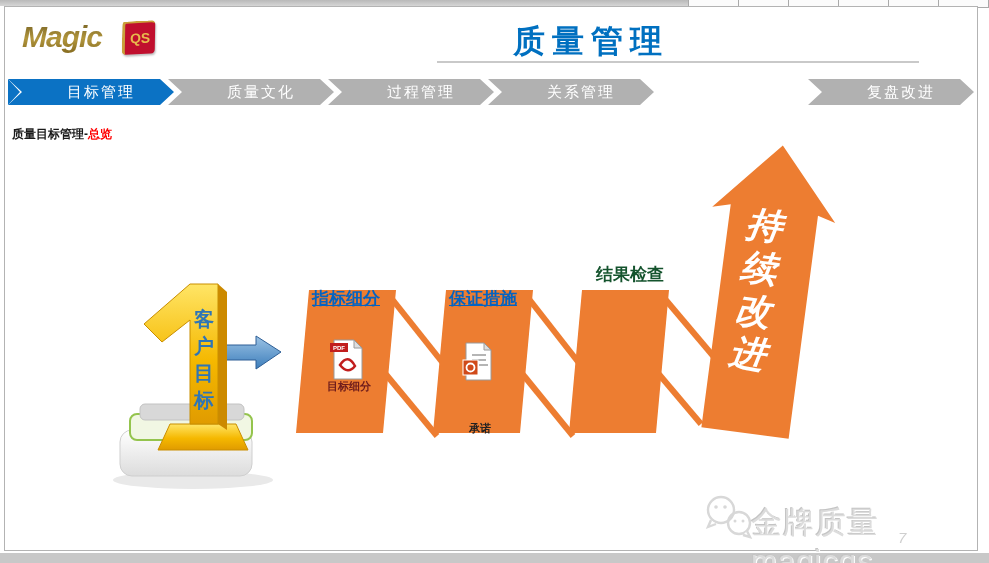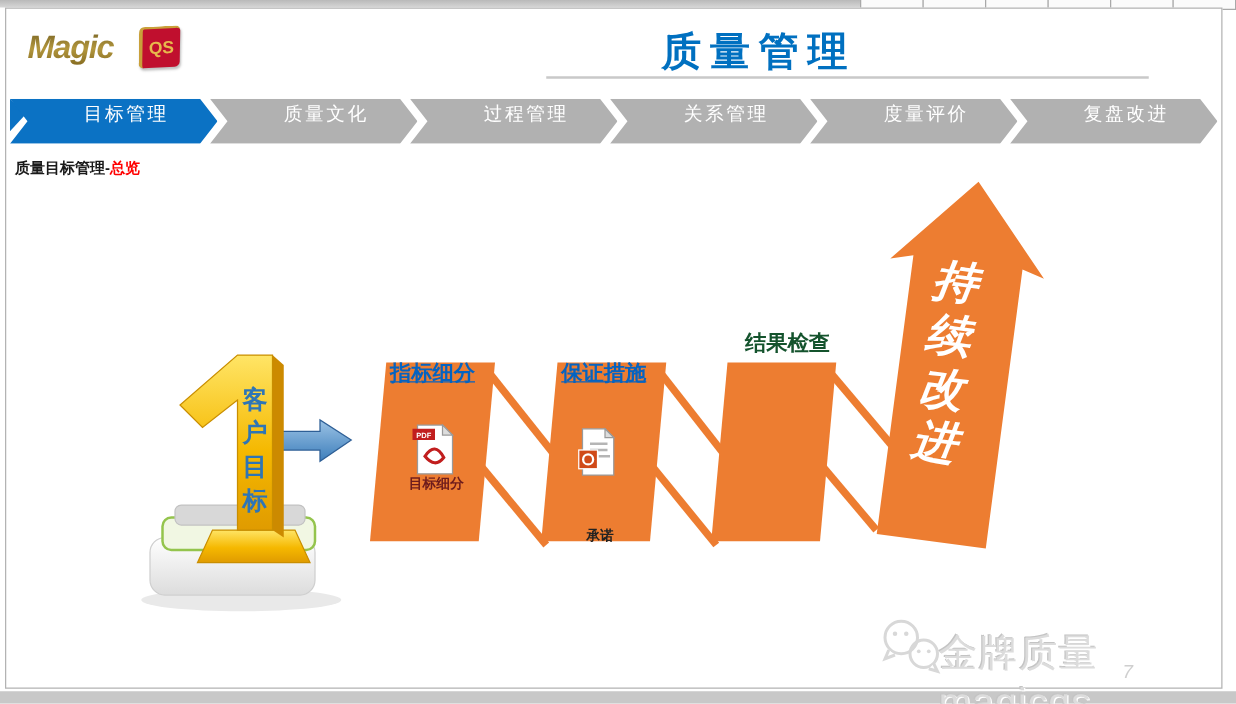--- a/index.html
+++ b/index.html
@@ -14,35 +14,35 @@
   .bottom-strip{position:absolute;left:0;top:553px;width:989px;height:10px;background:#c8c8c8;}
   .top-cells{position:absolute;left:689px;top:0;width:300px;height:8px;display:flex;}
   .top-cells .cell{flex:1;background:#fbfbfb;border:1px solid #a9a9a9;border-top:none;margin-left:-1px;}
   
   .slide{position:absolute;left:4px;top:6px;width:972px;height:543px;
     background:#ffffff;border:1px solid #b3b3b3;}
   .slide > *{position:absolute;}
   
   .logo{left:17px;top:7px;display:flex;align-items:center;height:46px;}
   .logo-brand{
-    font-size:26px;font-weight:bold;font-style:italic;letter-spacing:-1px;
+    font-size:30px;font-weight:bold;font-style:italic;letter-spacing:-1px;
     background:linear-gradient(180deg,#6d5a20 0%,#b3973d 55%,#83691f 100%);
     -webkit-background-clip:text;background-clip:text;color:transparent;
     padding-right:19px;}
   .logo-badge{
     display:inline-block;background:#c00f2e;color:#e7b94c;
     font-size:14px;font-weight:bold;padding:7px 5px 8px 5px;margin-left:1px;
     border-radius:4px;border-left:3px solid #c9a03a;border-top:2px solid #c9a03a;
     transform:rotate(-3deg) skewX(-4deg);box-shadow:1px 2px 2px rgba(0,0,0,.25);}
   
-  .page-title{left:447px;top:13px;width:310px;text-align:center;
+  .page-title{left:431px;top:13px;width:310px;text-align:center;
     font-size:32px;font-weight:bold;color:#0070c0;letter-spacing:7px;}
   .title-underline{left:432px;top:54px;width:482px;height:2px;background:#c9c9c9;}
   
-  .nav-tab{top:72px;height:36px;width:166px;line-height:26px;text-align:center;
+  .nav-tab{top:72px;height:26px;width:166px;line-height:26px;text-align:center;
     color:#ffffff;font-size:15px;letter-spacing:2px;
     clip-path:polygon(0 0,calc(100% - 14px) 0,100% 50%,calc(100% - 14px) 100%,0 100%,14px 50%);
     background:#b1b1b1;padding-left:20px;box-sizing:border-box;cursor:pointer;}
   .nav-tab.active{background:#0b72c4;}
   .nav-tip{top:72px;left:3px;width:12px;height:26px;background:#0b72c4;
     clip-path:polygon(0 0,100% 50%,0 100%);}
   
   .section-heading{left:7px;top:119px;font-size:12px;font-weight:bold;color:#1a1a1a;}
   .section-heading .accent{color:#ff0000;}
   
@@ -87,21 +87,20 @@
   </div>
 
   <div class="page-title">质量管理</div>
   <div class="title-underline"></div>
 
   <div class="nav-tip"></div>
   <div class="nav-tab active" style="left:3px">目标管理</div>
   <div class="nav-tab" style="left:163px">质量文化</div>
   <div class="nav-tab" style="left:323px">过程管理</div>
   <div class="nav-tab" style="left:483px">关系管理</div>
-  <div class="nav-tab" style="left:643px">度量评价</div>
   <div class="nav-tab" style="left:803px">复盘改进</div>
 
   <div class="section-heading">
     <span>质量目标管理-</span><span class="accent">总览</span>
   </div>
 
   <svg class="diagram-svg" viewBox="0 0 989 563">
     <defs>
       <linearGradient id="goldGrad" x1="0" y1="0" x2="0" y2="1">
         <stop offset="0" stop-color="#ffe566"></stop>

